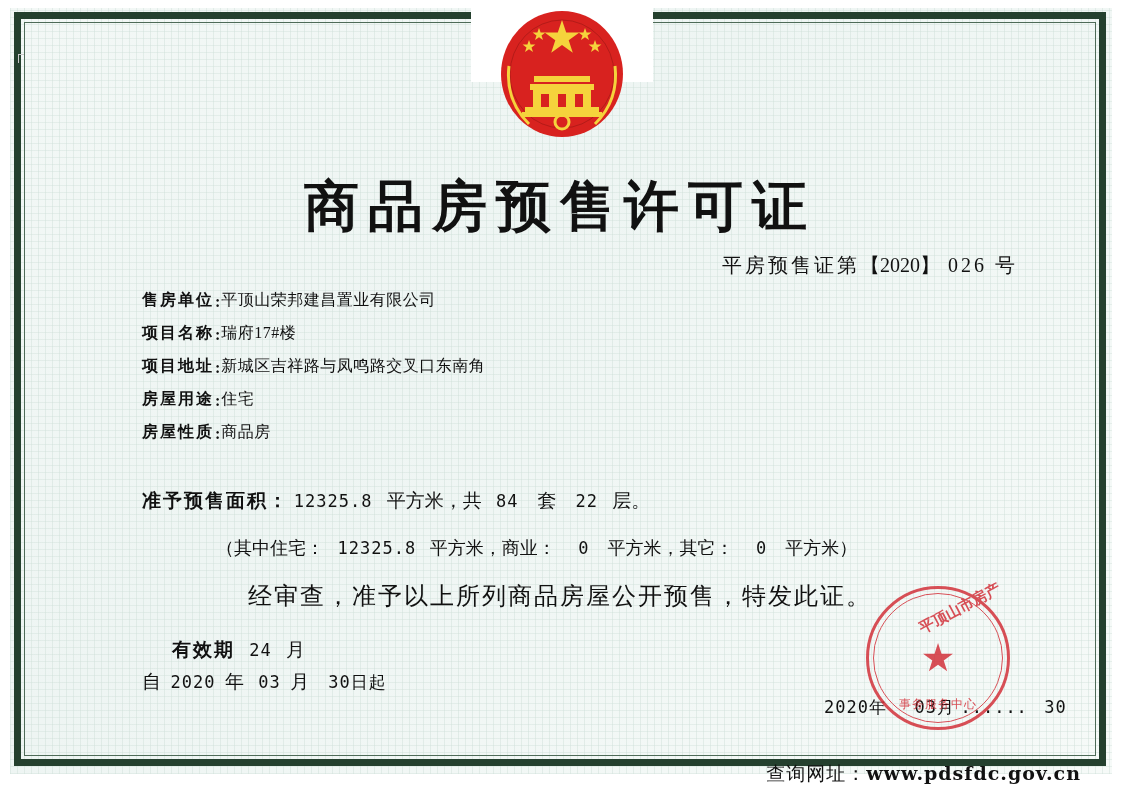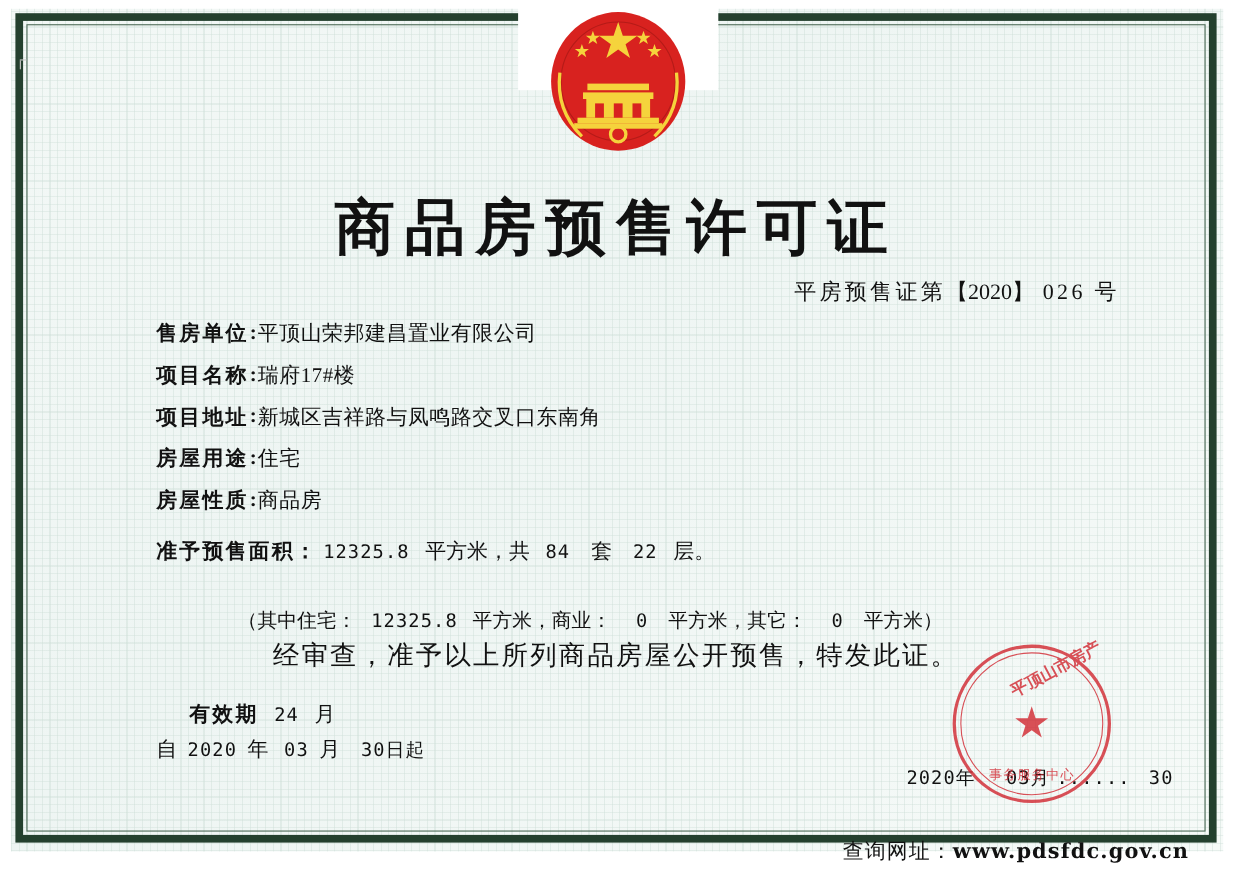--- a/index.html
+++ b/index.html
@@ -97,23 +97,23 @@
   }
   .cert-no .bracket { letter-spacing: 0px; }
   .fields {
     position: absolute;
     left: 118px;
     top: 268px;
     width: 860px;
   }
   .field-row {
     display: flex;
-    align-items: center;
+    align-items: flex-end;
     margin-bottom: 12px;
-    font-size: 19px;
+    font-size: 16px;
     color: #111;
     white-space: nowrap;
   }
   .field-label {
     font-weight: bold;
     letter-spacing: 2px;
   }
   .field-colon {
     font-weight: bold;
     padding: 0 1px;
@@ -135,21 +135,20 @@
     font-size: 17px;
     letter-spacing: 1px;
   }
   .sub-area-row {
     position: absolute;
     left: 192px;
     top: 514px;
     font-size: 18px;
     color: #111;
     white-space: nowrap;
-    margin-top: 16px;
   }
   .statement {
     position: absolute;
     left: 0;
     top: 558px;
     width: 100%;
     text-align: center;
     font-size: 24px;
     letter-spacing: 2px;
     color: #111;

